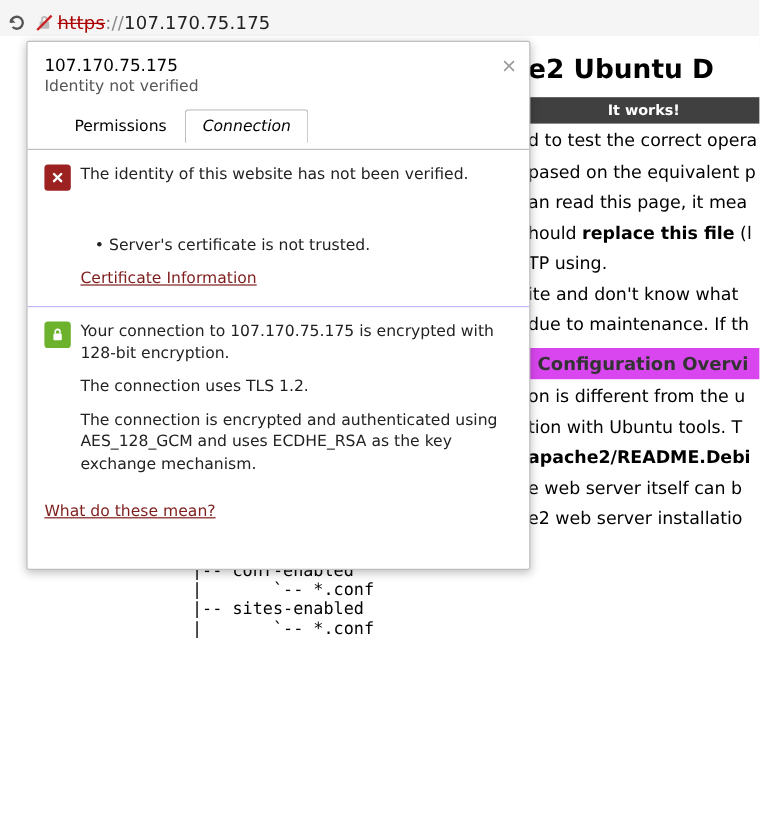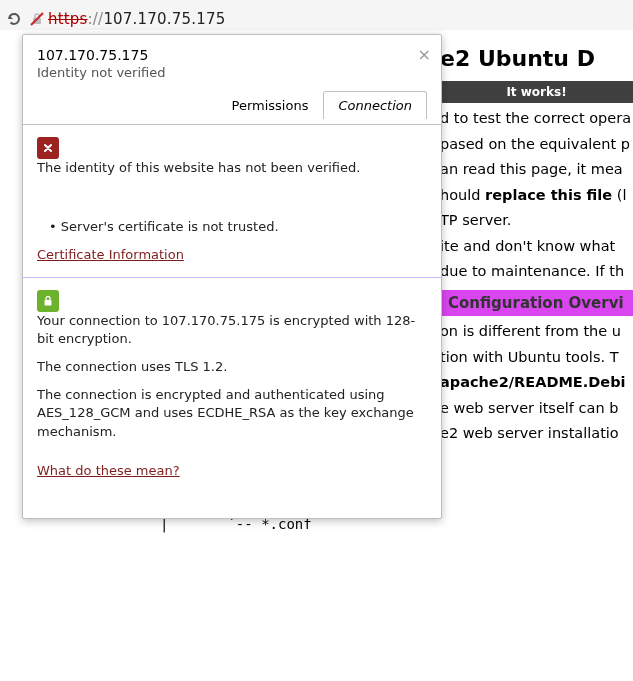--- a/index.html
+++ b/index.html
@@ -66,39 +66,39 @@
     background:#fff;
     border:1px solid #bfbfbf;
     box-shadow:0 2px 8px rgba(0,0,0,0.25);
     border-radius:2px;
     z-index:10;
   }
   .pop-head { padding:12px 14px 6px 14px; position:relative; }
   .pop-ip { font-size:14px; }
   .pop-sub { color:#555; margin-top:2px; }
   .pop-close { position:absolute; right:10px; top:10px; color:#999; font-size:16px; cursor:pointer; }
-  .tabs { display:flex; margin:10px 0 0 10px;justify-content:flex-end; }
+  .tabs { display:flex; margin:10px 0 0 10px; }
   .tab {
     padding:6px 14px;
     font-size:13px;
     border:1px solid transparent;
     border-bottom:none;
     position:relative;
     top:1px;
     cursor:pointer;
   }
   .tab.active {
     border-color:#bfbfbf;
     background:#fff;
     border-top-left-radius:3px;
     border-top-right-radius:3px;
     font-style:italic;
   }
   .tabline { border-top:1px solid #bfbfbf; }
-  .section { padding:12px 14px; display:flex;flex-direction:column; }
+  .section { padding:12px 14px; display:flex; }
   .section + .section { border-top:1px solid #c4b5fd; }
   .icon-col { width:30px; flex:none; }
   .iconbox { width:22px; height:22px; border-radius:3px; display:flex; align-items:center; justify-content:center; }
   .iconbox.red { background:#9c2121; }
   .iconbox.green { background:#6db22c; }
   .iconbox.blue { background:#3a6fb5; }
   .text-col { flex:1; font-size:13px; color:#222; line-height:1.4; }
   .text-col p { margin:0 0 10px 0; }
   .text-col p:last-child { margin-bottom:0; }
   .text-col .bullet { margin-left:12px;margin-top:41px; }
@@ -129,21 +129,21 @@
 </div>
 
 <div class="page">
   <div class="pagecontent">
     <div class="pagetitle">e2 Ubuntu D</div>
     <div class="banner-red">It works!</div>
     <div class="para">d to test the correct opera</div>
     <div class="para">pased on the equivalent p</div>
     <div class="para">an read this page, it mea</div>
     <div class="para"><span>hould </span><b>replace this file</b><span> (l</span></div>
-    <div class="para">TP server.</div>
+    <div class="para">TP using.</div>
     <div class="para">ite and don't know what</div>
     <div class="para">due to maintenance. If th</div>
     <div class="banner-gray">Configuration Overvi</div>
     <div class="para">on is different from the u</div>
     <div class="para">tion with Ubuntu tools. T</div>
     <div class="para"><b>apache2/README.Debi</b></div>
     <div class="para">e web server itself can b</div>
     <div class="para">e2 web server installatio</div>
     <pre class="tree">           `-- *.conf
 |-- conf-enabled

